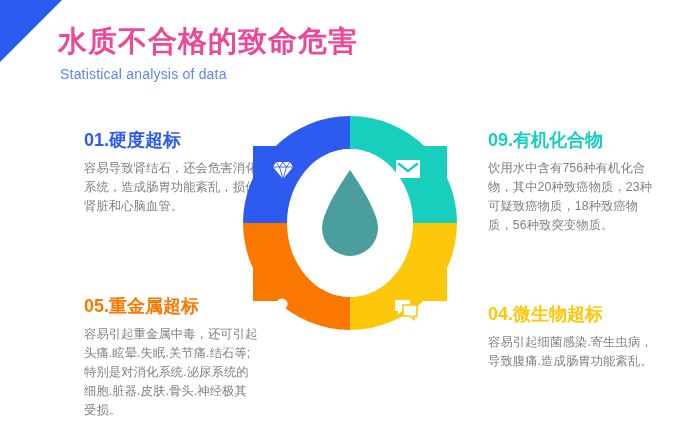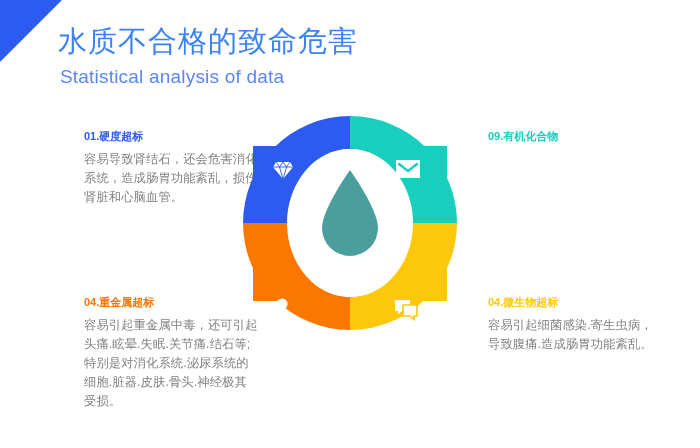--- a/index.html
+++ b/index.html
@@ -31,57 +31,57 @@
 
   
   .header {
     position: absolute;
     left: 58px;
     top: 24px;
     width: 420px;
   }
   .title {
     font-size: 29px;
-    font-weight: normal;
-    color: #3b82f6;
+    font-weight: bold;
+    color: #ec4899;
     letter-spacing: 1px;
     line-height: 1.2;
     margin: 0;
     white-space: nowrap;
   }
   .subtitle {
-    font-size: 19px;
+    font-size: 14px;
     color: #5C86F2;
     margin: 7px 0 0 2px;
     letter-spacing: 0.2px;
   }
 
   
   .block {
     position: absolute;
     width: 175px;
   }
   .block-title {
-    font-size: 11px;
+    font-size: 18px;
     font-weight: bold;
     margin: 0 0 7px 0;
     line-height: 1.2;
     white-space: nowrap;
   }
   .block-body {
     font-size: 12.3px;
     color: #808080;
     line-height: 1.55;
     margin: 0;
     letter-spacing: 0.1px;
   }
   .block-01 { left: 84px;  top: 130px; }
   .block-02 { left: 488px; top: 130px; }
   .block-03 { left: 84px;  top: 296px; }
-  .block-04 { left: 488px; top: 296px; }
+  .block-04 { left: 488px; top: 304px; }
 
   .c-blue   { color: #2D5BF0; }
   .c-teal   { color: #18CFBE; }
   .c-orange { color: #FA7800; }
   .c-yellow { color: #FDC80A; }
 
   
   .diagram {
     position: absolute;
     left: 243px;
@@ -113,24 +113,25 @@
     <div class="subtitle">Statistical analysis of data</div>
   </div>
 
   <div class="block block-01">
     <div class="block-title c-blue">01.硬度超标</div>
     <p class="block-body">容易导致肾结石，还会危害消化系统，造成肠胃功能紊乱，损伤肾脏和心脑血管。</p>
   </div>
 
   <div class="block block-02">
     <div class="block-title c-teal">09.有机化合物</div>
+    <p class="block-body">饮用水中含有756种有机化合物，其中20种致癌物质，23种可疑致癌物质，18种致癌物质，56种致突变物质。</p>
   </div>
 
   <div class="block block-03">
-    <div class="block-title c-orange">04.重金属超标</div>
+    <div class="block-title c-orange">05.重金属超标</div>
     <p class="block-body">容易引起重金属中毒，还可引起头痛.眩晕.失眠.关节痛.结石等;特别是对消化系统.泌尿系统的细胞.脏器.皮肤.骨头.神经极其受损。</p>
   </div>
 
   <div class="block block-04">
     <div class="block-title c-yellow">04.微生物超标</div>
     <p class="block-body">容易引起细菌感染.寄生虫病，导致腹痛.造成肠胃功能紊乱。</p>
   </div>
 
   <div class="diagram">
     <svg width="214" height="230" viewBox="0 0 214 230">

